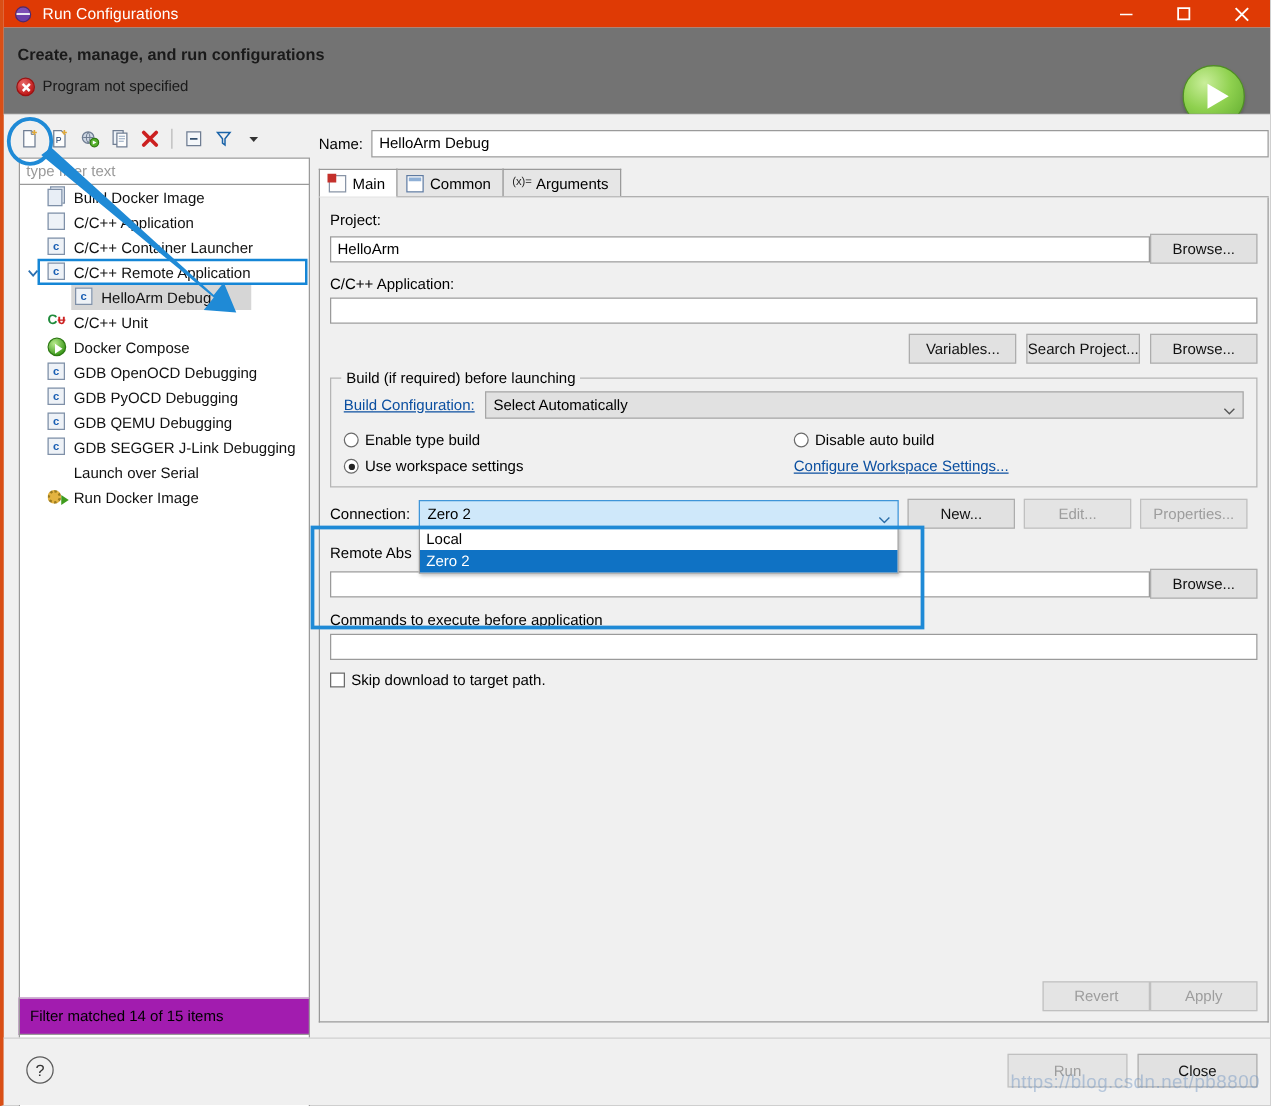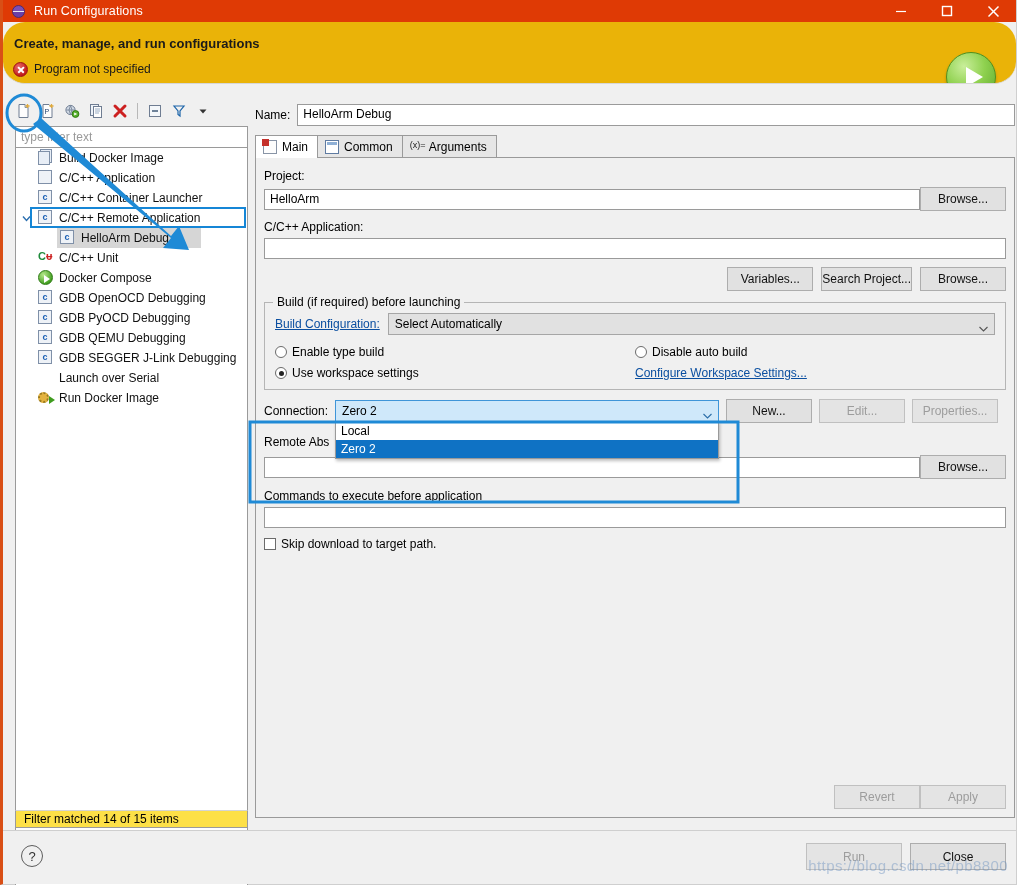--- a/index.html
+++ b/index.html
@@ -42,25 +42,24 @@
   }
   .winbtns { position: absolute; right: 0; top: 0; height: 22px; display: flex; }
   .winbtn {
     width: 46px; height: 22px; display: flex; align-items: center; justify-content: center;
     color: #fff;
   }
   .winbtn svg { display: block; }
 
   
   .header {
-    position: absolute; left: 0; top: 22px; right: 0; height: 62px;
-    background: #eab308;
+    position: absolute; left: 0; top: 22px; right: 0; height: 70px;
+    background: #737373;
     border-bottom: 1px solid #d7d7d7;
     overflow: hidden;
-    border-radius: 22px;
   }
   .header .h-title {
     position: absolute; left: 11px; top: 14px;
     font-weight: bold; font-size: 13px; color: #1a1a1a;
   }
   .header .h-msg {
     position: absolute; left: 31px; top: 40px;
     font-size: 12px; color: #1a1a1a;
   }
   .err-icon {
@@ -127,22 +126,22 @@
   }
   .chev {
     position: absolute; left: 6px; top: 6px; width: 8px; height: 8px;
   }
   .chev svg { display: block; }
   .hl-rect {
     position: absolute; left: 0; width: 225px; height: 21px;
     border: 2px solid #1586d6;
   }
   .filtercount {
-    position: absolute; left: 4px; bottom: 0; width: 233px; height: 18px;
-    border: 1px solid #9a9a9a; border-top: 1px solid #d4d4d4; background: #fde047;
+    position: absolute; left: 4px; bottom: 0; width: 233px; height: 30px;
+    border: 1px solid #9a9a9a; border-top: 1px solid #d4d4d4; background: #a21caf;
     display: flex; align-items: center; padding-left: 8px; font-size: 12px;
   }
   .ic-c {
     width: 14px; height: 14px; background: #eef2f7; border: 1px solid #7f90a8;
     font-size: 9px; color: #1a5fb4; text-align: center; line-height: 13px; font-weight: bold;
   }
   .ic-stack {
     width: 12px; height: 14px; background: #e8eef6; border: 1px solid #7f90a8;
     box-shadow: 2px -2px 0 -1px #e8eef6, 2px -2px 0 0 #7f90a8;
   }

